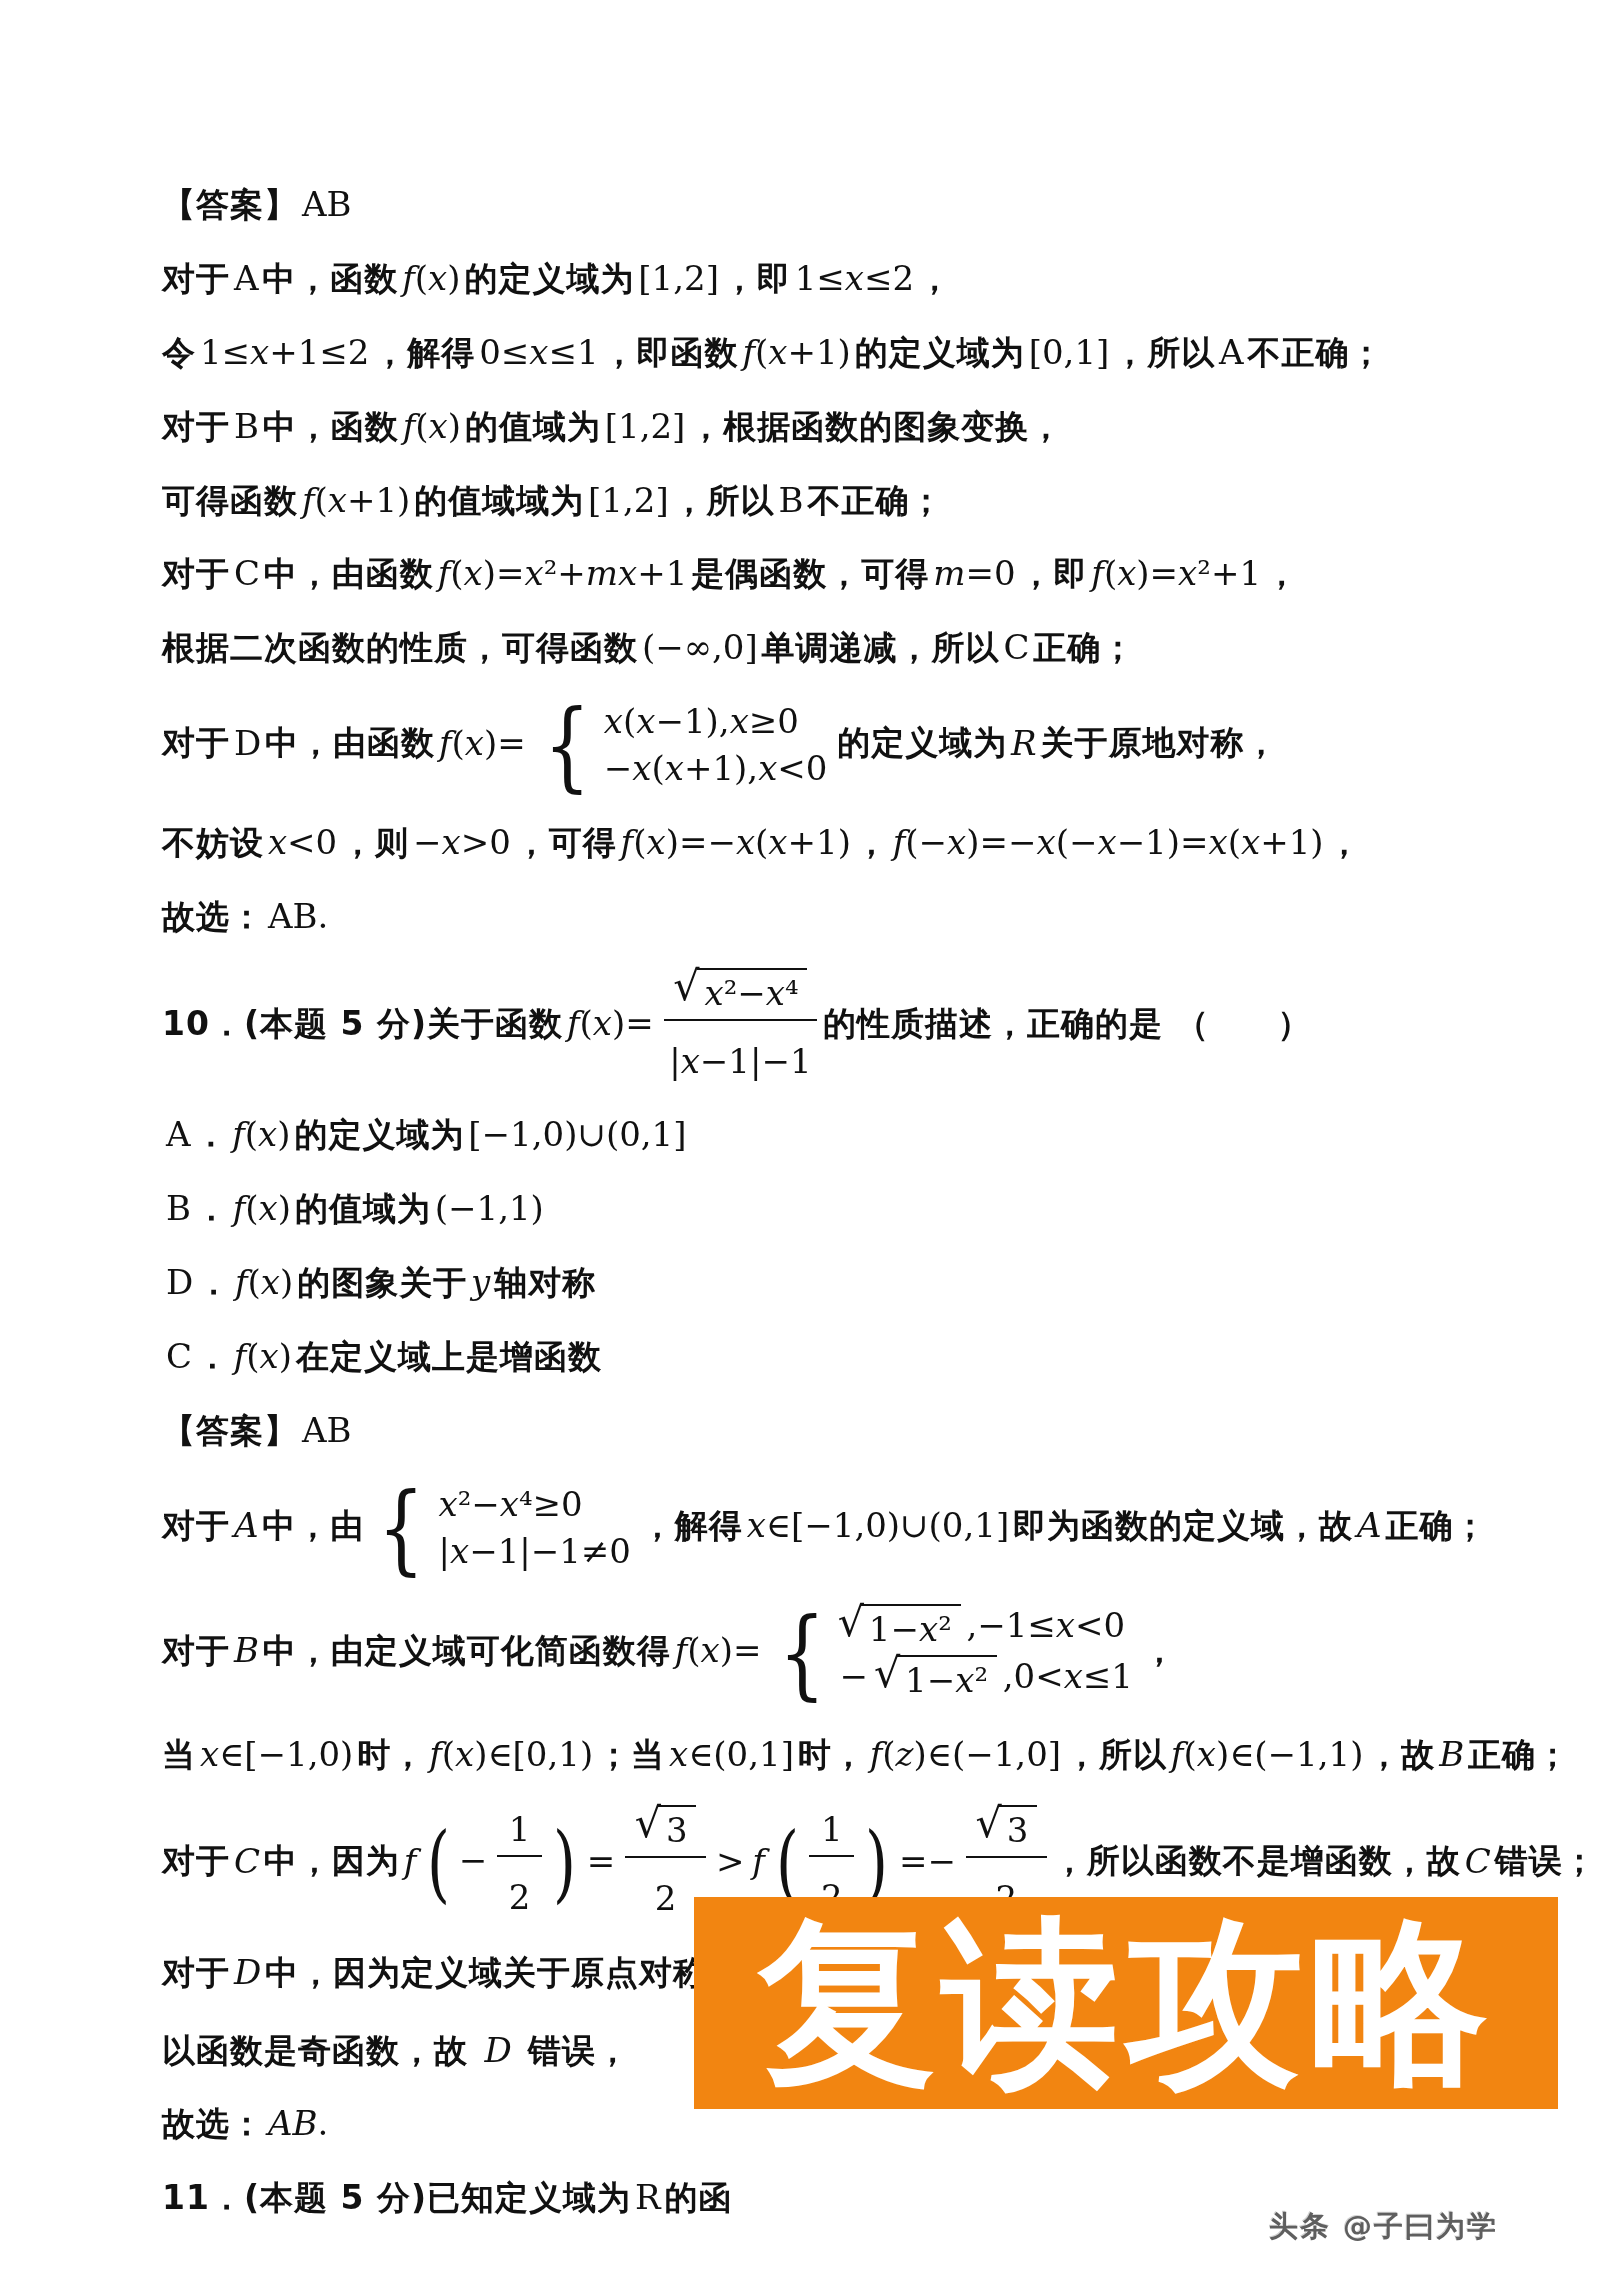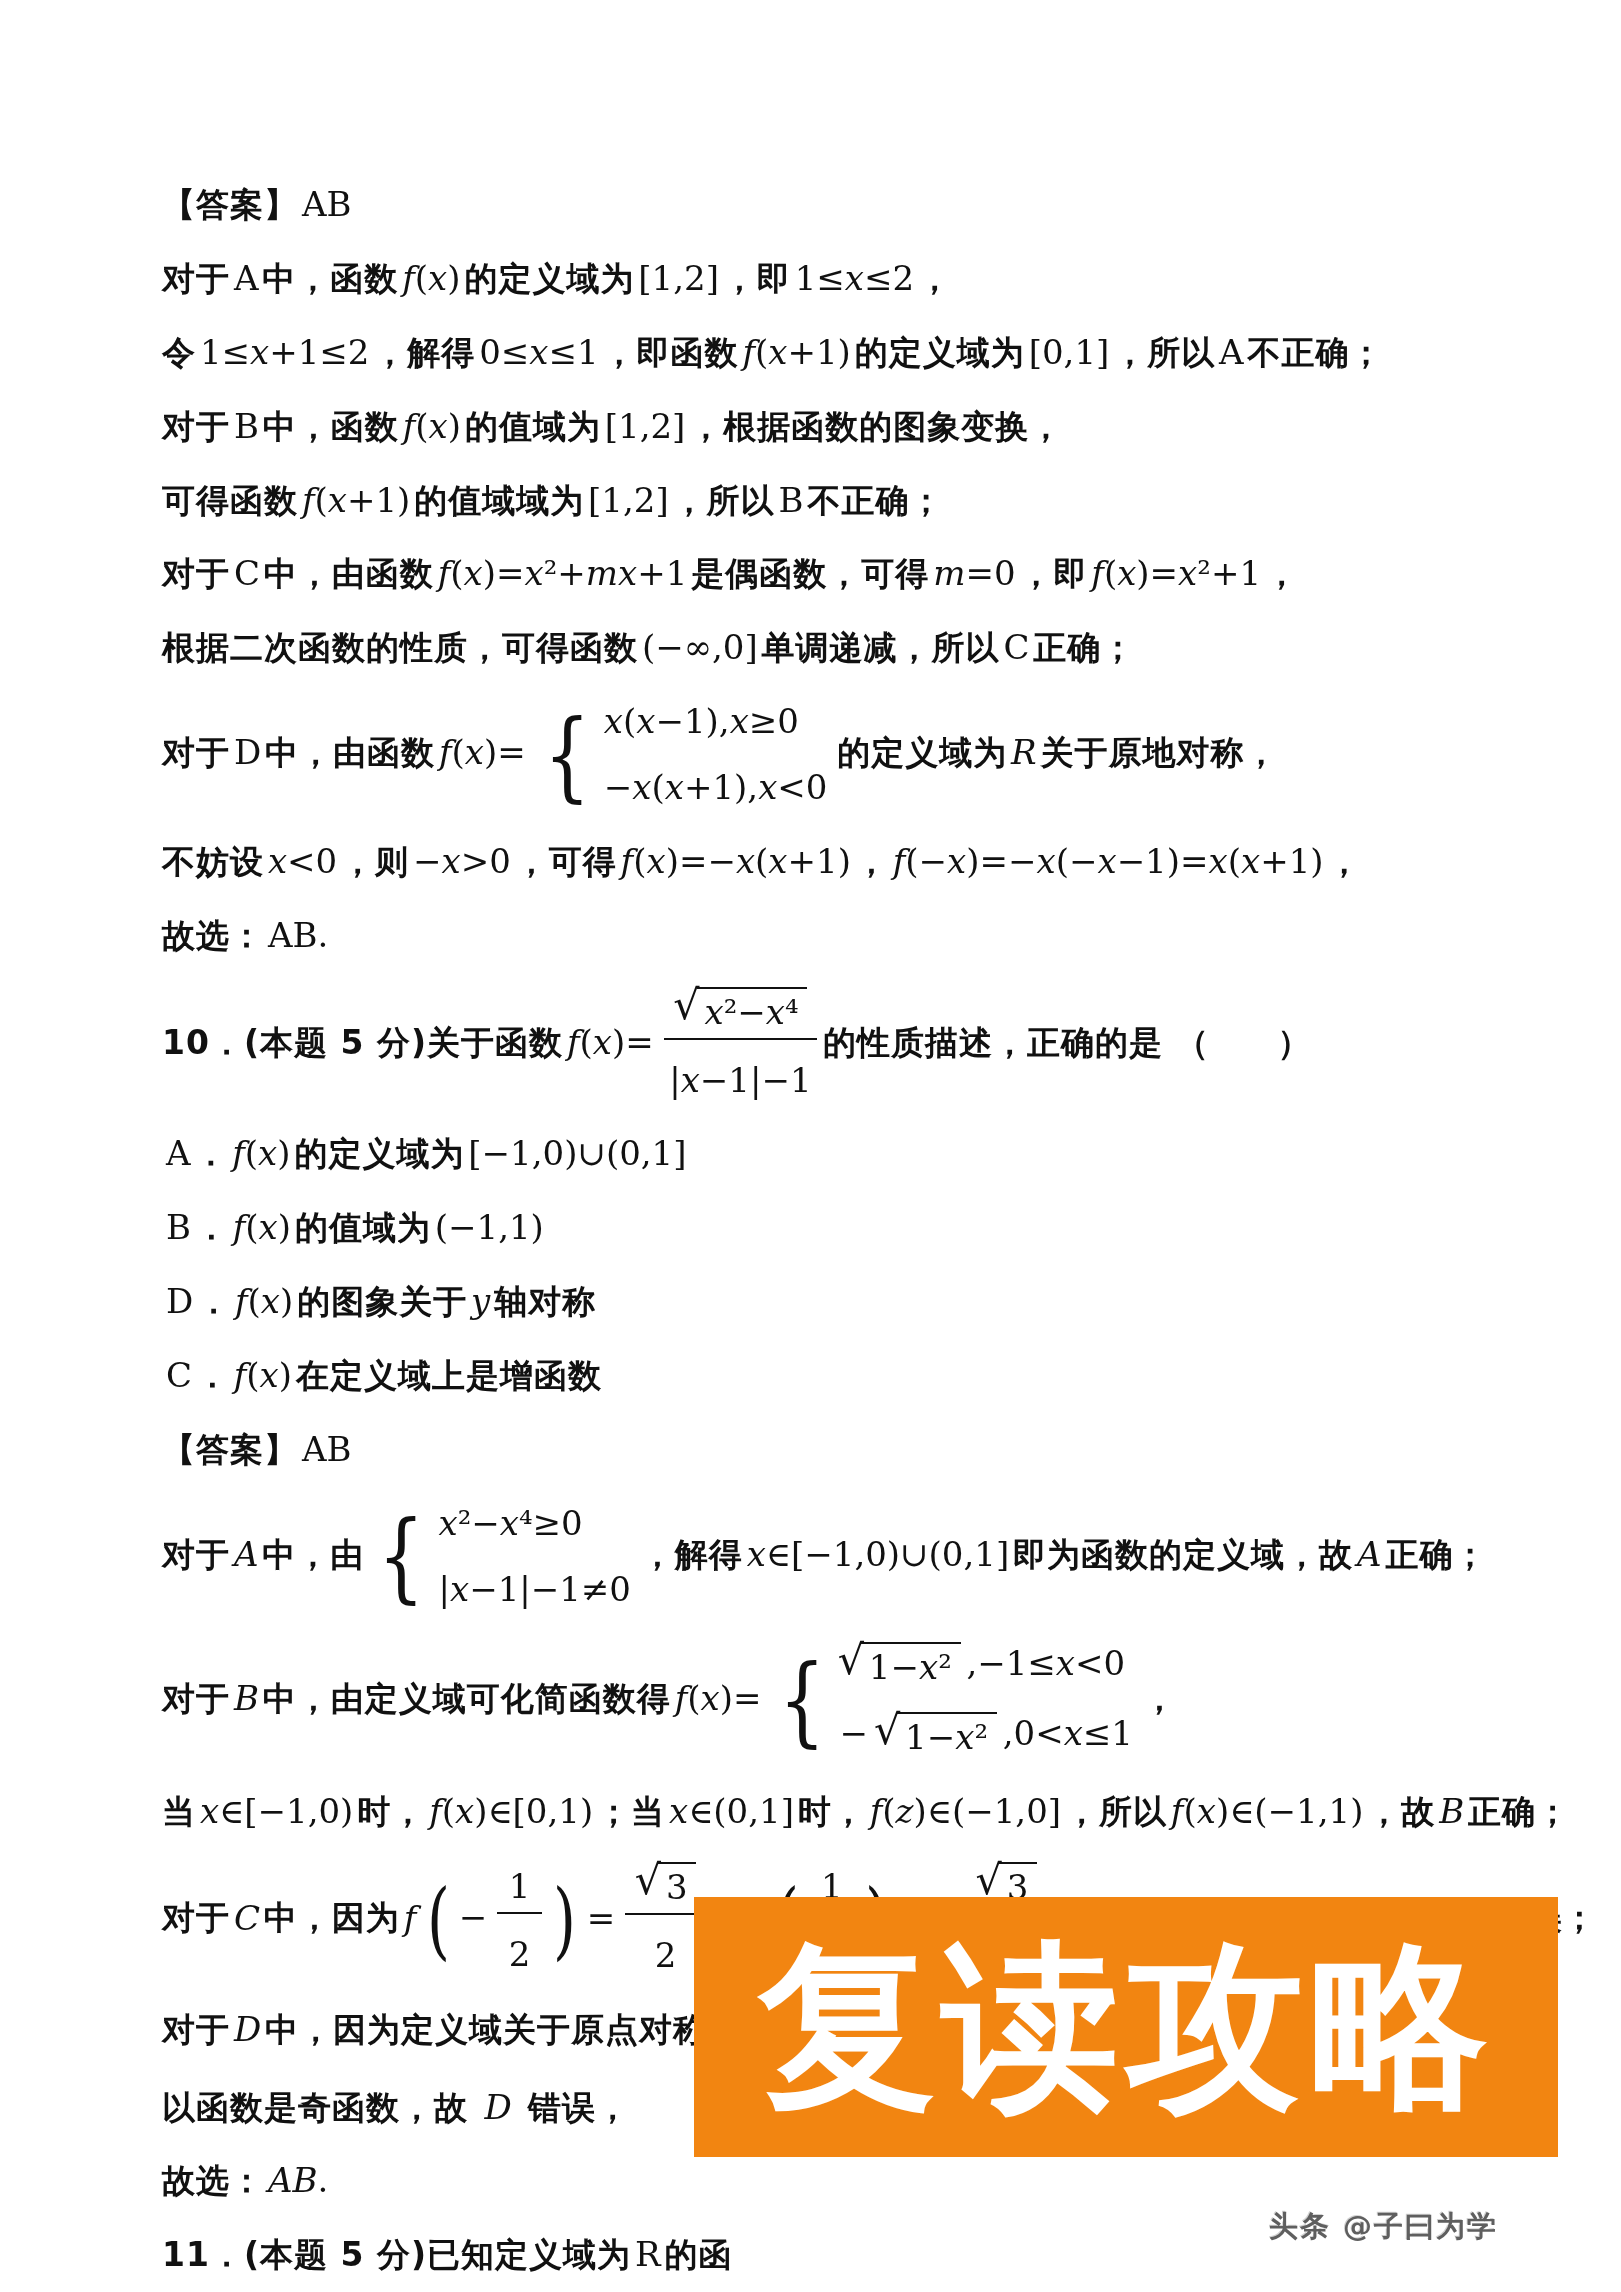--- a/index.html
+++ b/index.html
@@ -40,29 +40,29 @@
   .sqrt .radicand{border-top:2.9px solid #111;padding:1px 4.9px 0 3.9px;}
   
   .cases{
     display:inline-flex;align-items:center;vertical-align:middle;margin:0 5.9px;
     font-family:"DejaVu Serif","Liberation Serif",serif;
   }
   .cases .brace{
     font-size:98px;font-weight:200;line-height:0.9;
     transform:scaleX(.75);margin-right:2px;
   }
-  .cases .rows{display:inline-flex;flex-direction:column;gap:21px;text-align:left;}
+  .cases .rows{display:inline-flex;flex-direction:column;gap:2px;text-align:left;}
   .cases .crow{display:block;white-space:nowrap;}
   
   .paren{display:inline-flex;align-items:center;vertical-align:middle;margin:0 2px;
     font-family:"DejaVu Serif","Liberation Serif",serif;}
   .paren .p{font-size:84px;font-weight:200;line-height:0.85;transform:scaleX(.7);}
   
   .banner{
-    position:absolute;left:694px;top:1897px;width:864px;height:260px;
+    position:absolute;left:694px;top:1897px;width:864px;height:212px;
     display:flex;align-items:center;justify-content:center;z-index:5;
   }
   .banner-text{
     color:#ffffff;font-size:178px;font-weight:900;letter-spacing:5.9px;
     font-family:"DejaVu Sans","Liberation Sans",sans-serif;line-height:1;
   }
   
   .watermark{
     position:absolute;left:1269px;top:2207px;z-index:6;
     font-size:29px;font-weight:700;color:#5f5f5f;letter-spacing:2px;

